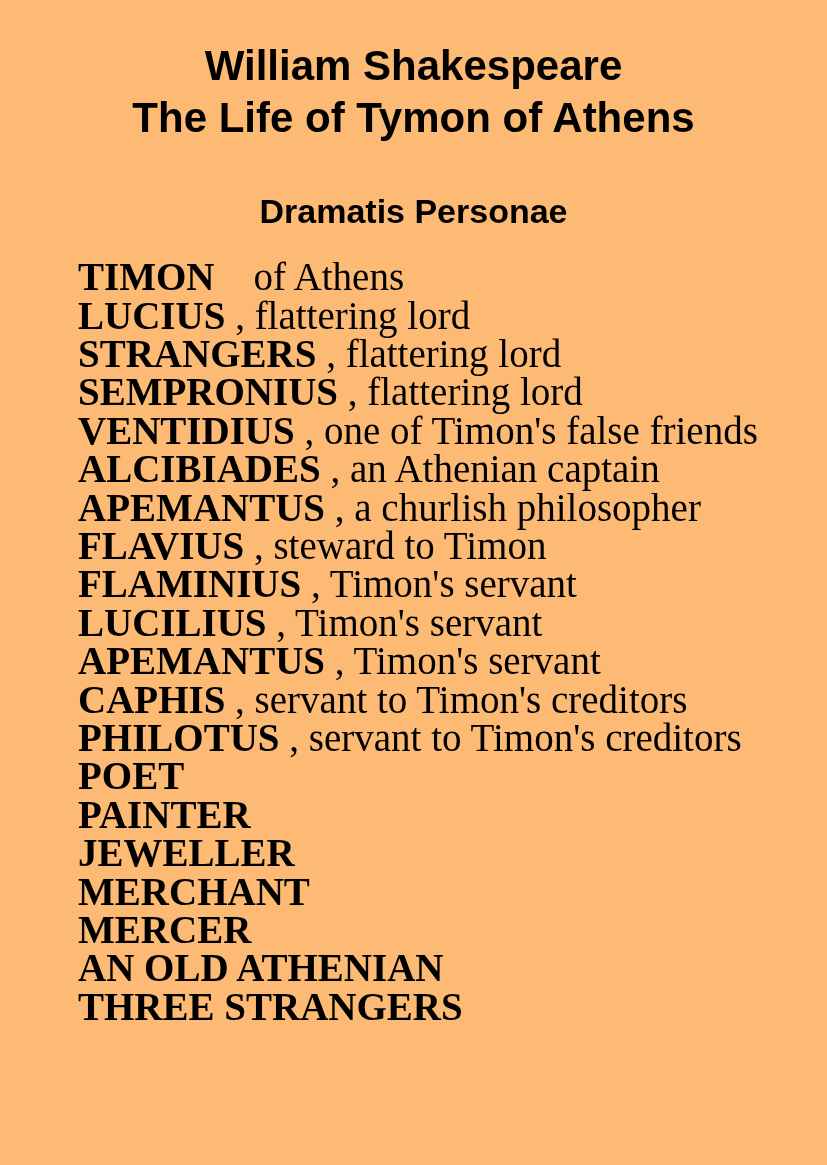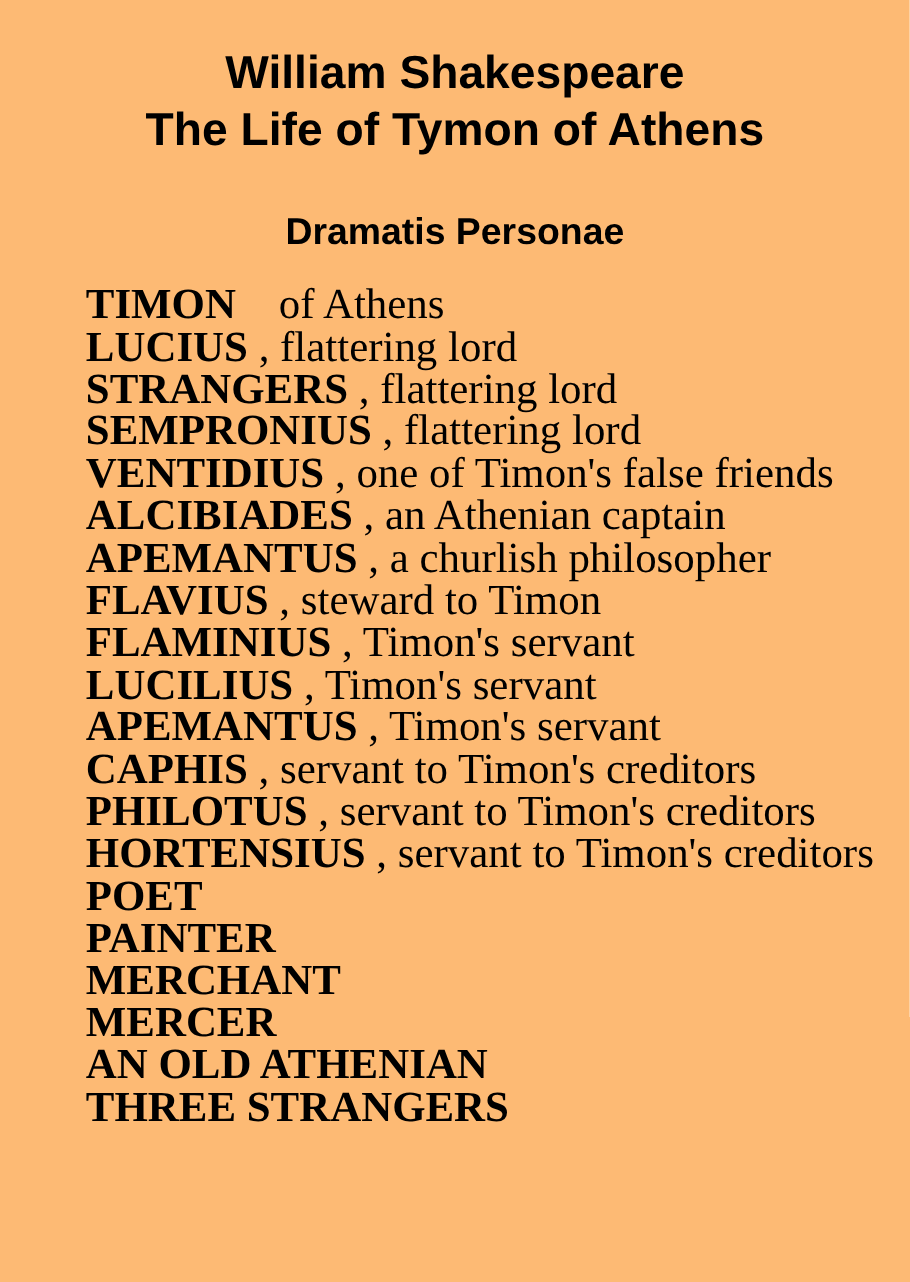--- a/index.html
+++ b/index.html
@@ -79,26 +79,26 @@
 
     <div class="persona"><b class="pname">LUCILIUS</b><span class="pdesc"> , Timon's servant</span></div>
 
     <div class="persona"><b class="pname">APEMANTUS</b><span class="pdesc"> , Timon's servant</span></div>
 
     <div class="persona"><b class="pname">CAPHIS</b><span class="pdesc"> , servant to Timon's creditors</span></div>
 
     <div class="persona"><b class="pname">PHILOTUS</b><span class="pdesc"> , servant to Timon's creditors</span></div>
 
 
-    <div class="persona"><b class="pname">HORTENSIUS</b><span class="pdesc"> , servant to Timon's creditors</span></div>
 
     <div class="persona"><b class="pname">POET</b><span class="pdesc"></span></div>
 
     <div class="persona"><b class="pname">PAINTER</b><span class="pdesc"></span></div>
 
+    <div class="persona"><b class="pname">JEWELLER</b><span class="pdesc"></span></div>
 
     <div class="persona"><b class="pname">MERCHANT</b><span class="pdesc"></span></div>
 
     <div class="persona"><b class="pname">MERCER</b><span class="pdesc"></span></div>
 
     <div class="persona"><b class="pname">AN OLD ATHENIAN</b><span class="pdesc"></span></div>
 
     <div class="persona"><b class="pname">THREE STRANGERS</b><span class="pdesc"></span></div>
   </div>
 

